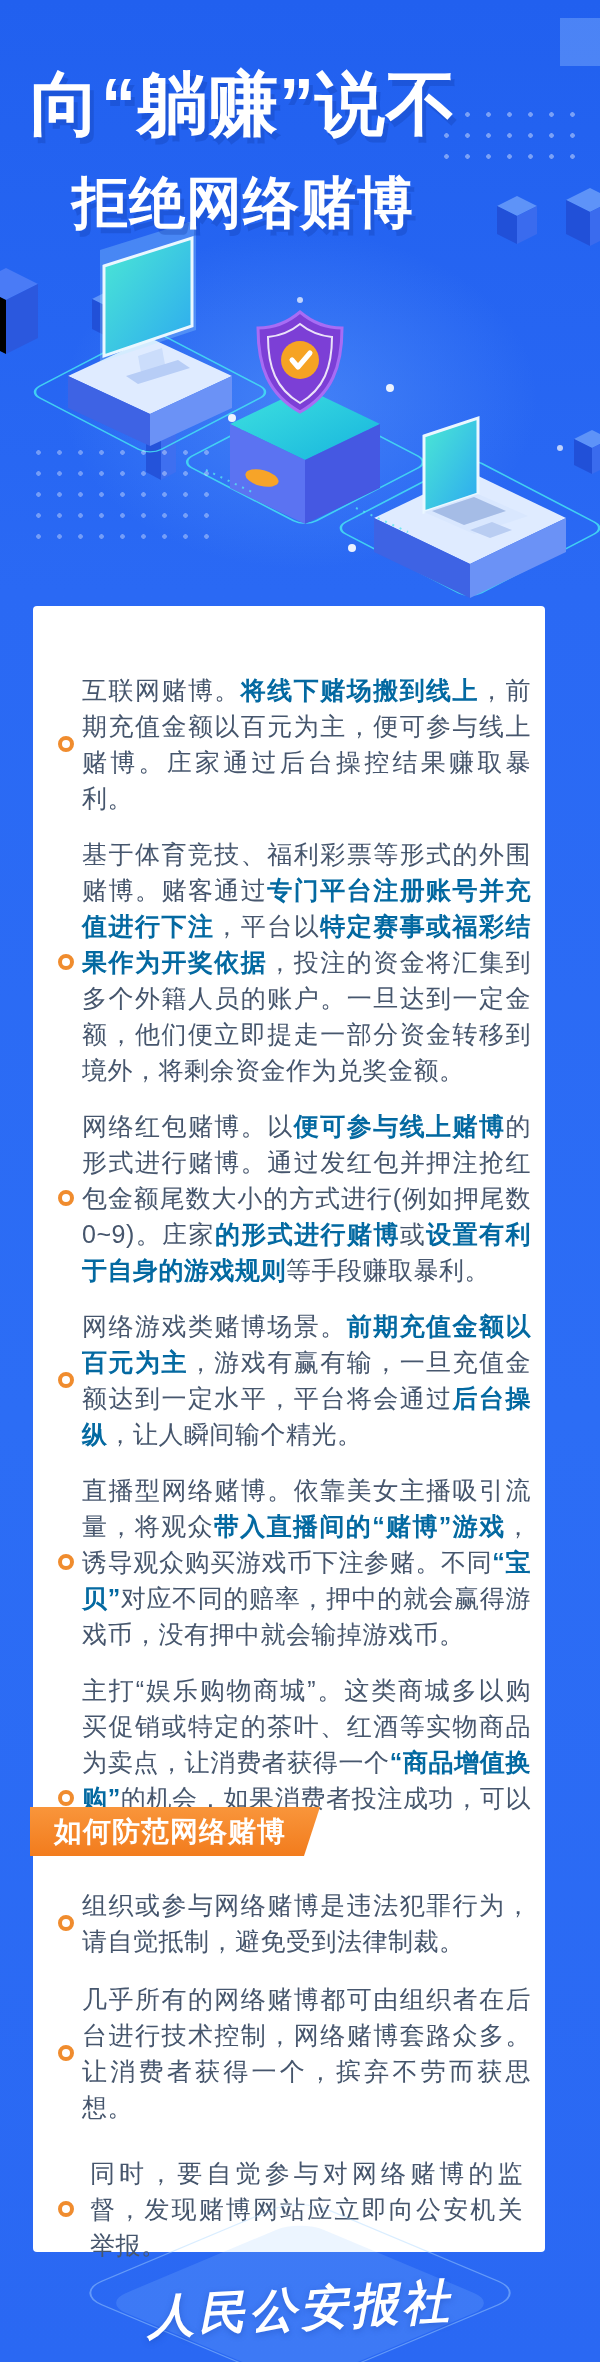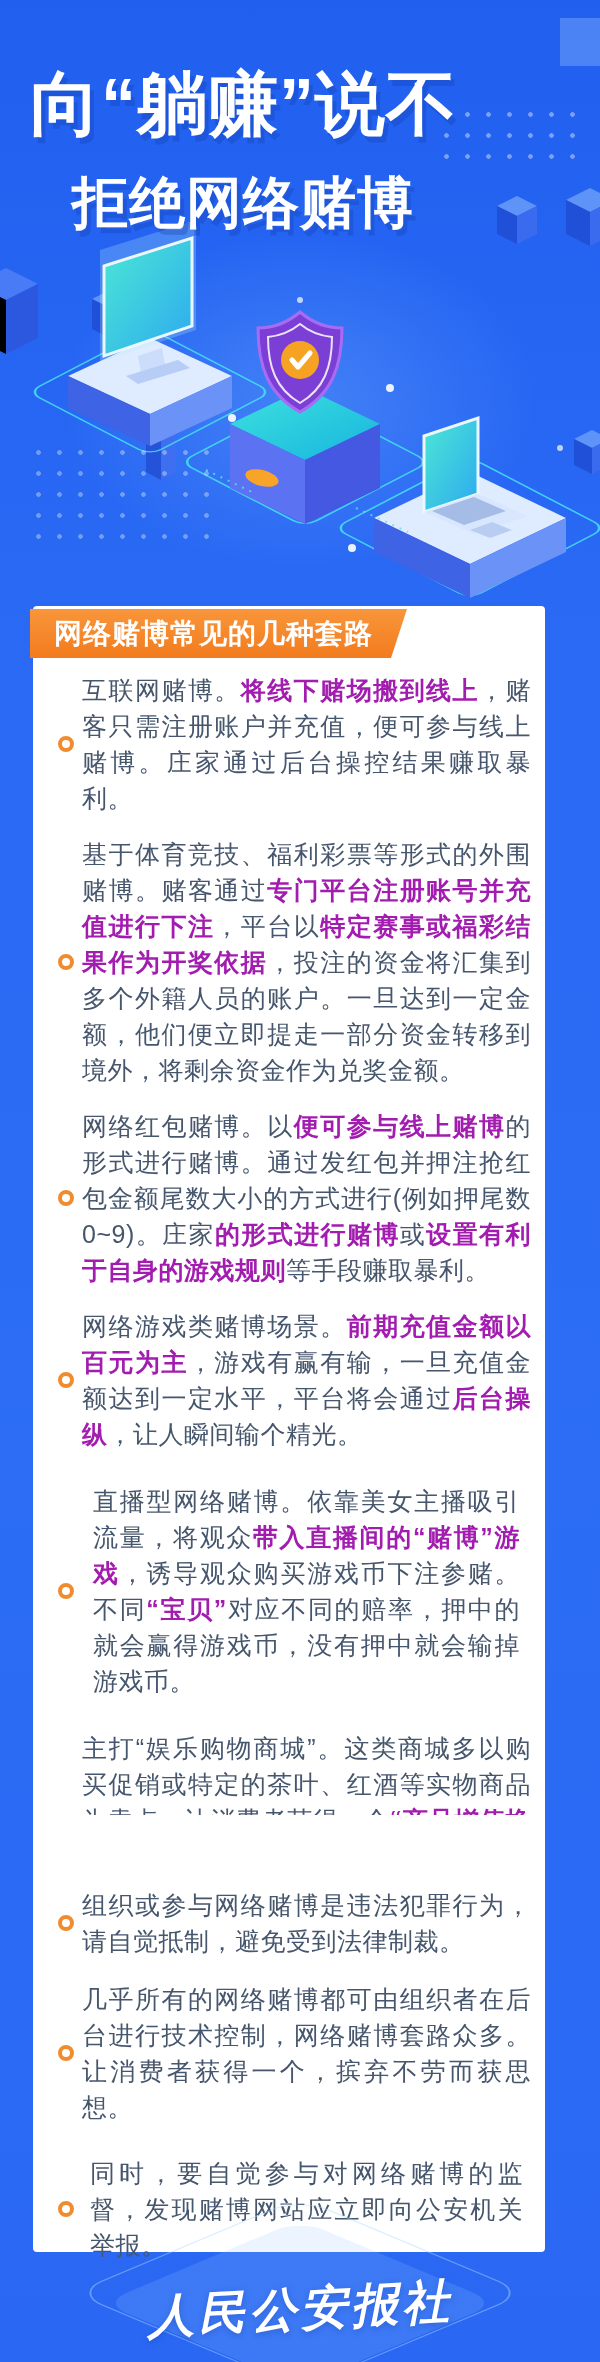--- a/index.html
+++ b/index.html
@@ -30,21 +30,21 @@
     background:linear-gradient(180deg,#F9953B,#F27C1D);
     clip-path:polygon(0 0,100% 0,calc(100% - 16px) 100%,0 100%);white-space:nowrap;}
   .panel-1 .banner{top:3px;}
   .panel-2 .banner{top:-8px;}
   ul.blist{list-style:none;margin:0;padding:66px 14px 0 25px;}
   .panel-2 ul.blist{padding-top:72px;}
   ul.blist li{display:flex;align-items:center;gap:8px;margin:0 0 20px 0;}
   .panel-2 ul.blist li{margin-bottom:22px;}
   .ring{flex:none;width:8px;height:8px;border:4px solid #F08C2E;border-radius:50%;background:#fff;}
   .btxt{font-size:25px;line-height:36px;color:#46566D;text-align:justify;letter-spacing:.5px;}
-  .btxt .hl{color:#a21caf;font-weight:bold;}
+  .btxt .hl{color:#0369a1;font-weight:bold;}
   .footer-decor{position:absolute;left:0;top:2175px;width:600px;height:187px;}
   .press-logo{position:absolute;left:0;top:2278px;width:600px;text-align:center;color:#fff;
     font-size:47px;font-weight:bold;font-style:italic;transform:rotate(-3deg);
     text-shadow:0 2px 6px rgba(20,60,160,.35);letter-spacing:4px;white-space:nowrap;}
 </style>
 </head>
 <body>
 
 <div class="poster">
 
@@ -160,52 +160,52 @@
     </svg>
 
     <div class="dots d-title"></div>
     <div class="dots d-left"></div>
 
     <div class="title-line l1">向“躺赚”说不</div>
     <div class="title-line l2">拒绝网络赌博</div>
   </div>
 
   <section class="panel panel-1">
-    <div class="banner">
-      <span>网络赌博常见的几种套路</span>
-    </div>
     <ul class="blist">
         <li>
           <span class="ring"></span>
-          <p class="btxt" style="margin: 0px;"><span>互联网赌博。</span><span class="hl">将线下赌场搬到线上</span><span>，赌客只需注册账户并充值，便可参与线上赌博。庄家通过后台操控结果赚取暴利。</span></p>
+          <p class="btxt" style="margin: 0px;"><span>互联网赌博。</span><span class="hl">将线下赌场搬到线上</span><span>，前期充值金额以百元为主，便可参与线上赌博。庄家通过后台操控结果赚取暴利。</span></p>
         </li>
         <li>
           <span class="ring"></span>
           <p class="btxt" style="margin: 0px;"><span>基于体育竞技、福利彩票等形式的外围赌博。赌客通过</span><span class="hl">专门平台注册账号并充值进行下注</span><span>，平台以</span><span class="hl">特定赛事或福彩结果作为开奖依据</span><span>，投注的资金将汇集到多个外籍人员的账户。一旦达到一定金额，他们便立即提走一部分资金转移到境外，将剩余资金作为兑奖金额。</span></p>
         </li>
         <li>
           <span class="ring"></span>
           <p class="btxt" style="margin: 0px;"><span>网络红包赌博。以</span><span class="hl">便可参与线上赌博</span><span>的形式进行赌博。通过发红包并押注抢红包金额尾数大小的方式进行(例如押尾数0~9)。庄家</span><span class="hl">的形式进行赌博</span><span>或</span><span class="hl">设置有利于自身的游戏规则</span><span>等手段赚取暴利。</span></p>
         </li>
         <li>
           <span class="ring"></span>
           <p class="btxt" style="margin: 0px;"><span>网络游戏类赌博场景。</span><span class="hl">前期充值金额以百元为主</span><span>，游戏有赢有输，一旦充值金额达到一定水平，平台将会通过</span><span class="hl">后台操纵</span><span>，让人瞬间输个精光。</span></p>
         </li>
         <li>
           <span class="ring"></span>
-          <p class="btxt" style="margin: 11px;"><span>直播型网络赌博。依靠美女主播吸引流量，将观众</span><span class="hl">带入直播间的“赌博”游戏</span><span>，诱导观众购买游戏币下注参赌。不同</span><span class="hl">“宝贝”</span><span>对应不同的赔率，押中的就会赢得游戏币，没有押中就会输掉游戏币。</span></p>
+          <p class="btxt" style="margin: 0px;"><span>直播型网络赌博。依靠美女主播吸引流量，将观众</span><span class="hl">带入直播间的“赌博”游戏</span><span>，诱导观众购买游戏币下注参赌。不同</span><span class="hl">“宝贝”</span><span>对应不同的赔率，押中的就会赢得游戏币，没有押中就会输掉游戏币。</span></p>
         </li>
         <li>
           <span class="ring"></span>
           <p class="btxt" style="margin: 0px;"><span>主打“娱乐购物商城”。这类商城多以购买促销或特定的茶叶、红酒等实物商品为卖点，让消费者获得一个</span><span class="hl">“商品增值换购”</span><span>的机会，如果消费者投注成功，可以退货提现赚钱；投注失败，便提取原商品。需要警惕的是，商品</span><span class="hl">可能不是正品</span><span>。</span></p>
         </li>
       </ul>
   </section>
 
   <section class="panel panel-2">
+    <div class="banner">
+      <span>如何防范网络赌博</span>
+    </div>
     <ul class="blist">
         <li>
           <span class="ring"></span>
           <p class="btxt" style="margin: 0px;"><span>组织或参与网络赌博是违法犯罪行为，请自觉抵制，避免受到法律制裁。</span></p>
         </li>
         <li>
           <span class="ring"></span>
           <p class="btxt" style="margin: 0px;"><span>几乎所有的网络赌博都可由组织者在后台进行技术控制，网络赌博套路众多。让消费者获得一个，摈弃不劳而获思想。</span></p>
         </li>
         <li>

